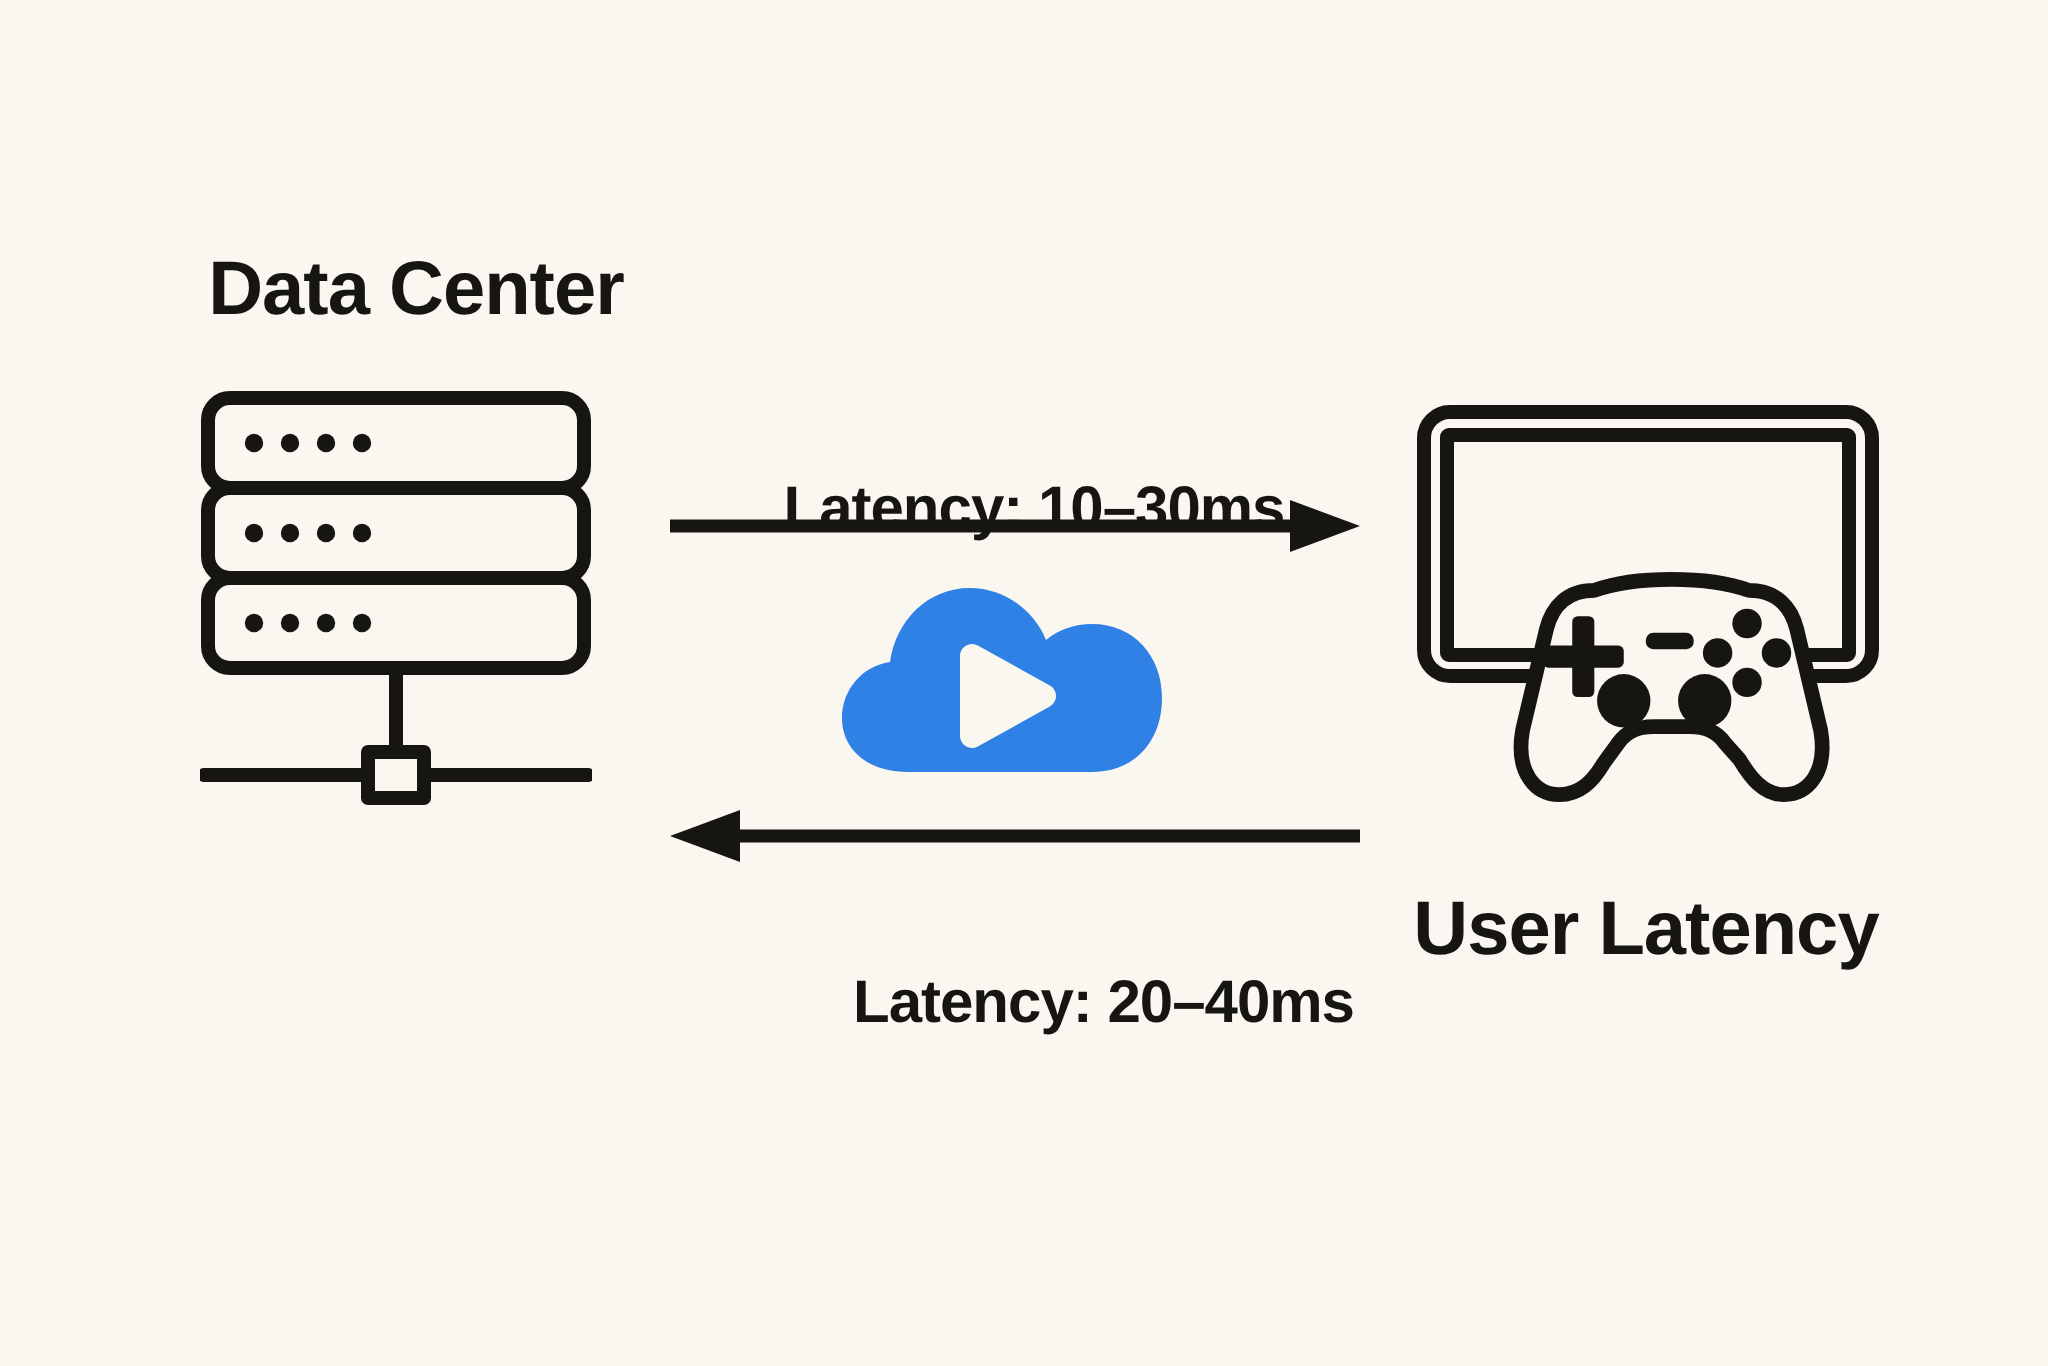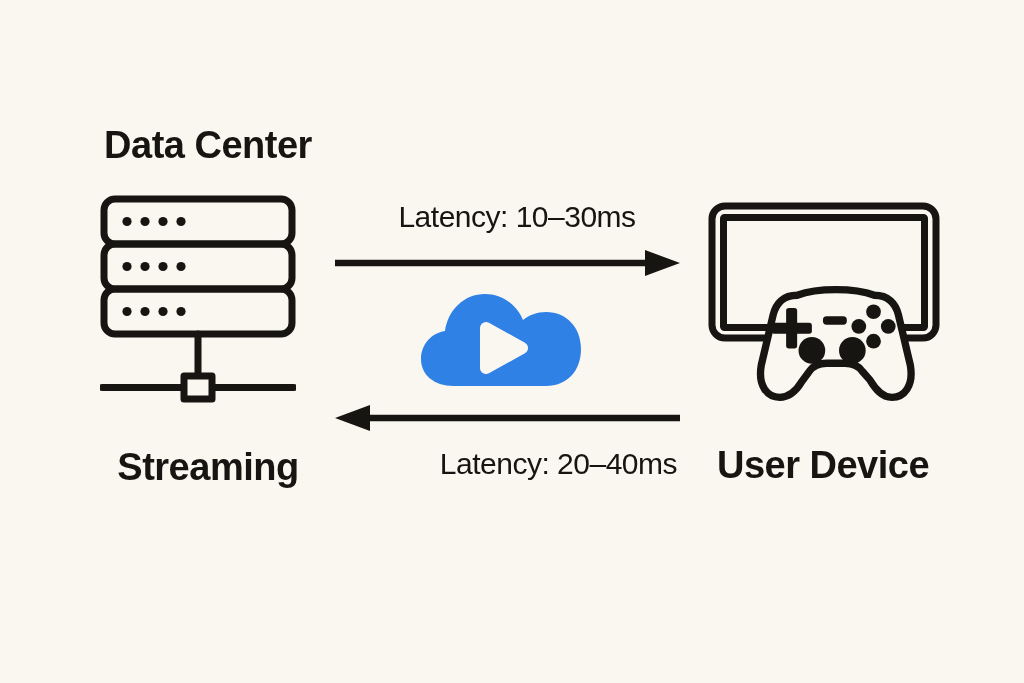--- a/index.html
+++ b/index.html
@@ -25,25 +25,26 @@
   .title{
     font-size:38px;
     font-weight:700;
     letter-spacing:-0.5px;
     text-align:center;
     color:var(--ink);
     white-space:nowrap;
   }
   .latency{
     font-size:30px;
-    font-weight:400;
+    font-weight:700;
     letter-spacing:-0.5px;
     text-align:center;
     color:var(--ink);
     white-space:nowrap;
+    margin-top:38px;
   }
   svg{display:block;}
   .stroke{
     fill:none;
     stroke:var(--ink);
     stroke-linecap:round;
     stroke-linejoin:round;
   }
   .fill{fill:var(--ink);stroke:none;}
   .bgfill{fill:var(--bg);}
@@ -76,21 +77,20 @@
           <circle cx="63" cy="71.5" r="4.6"></circle>
           <circle cx="81" cy="71.5" r="4.6"></circle>
         <circle cx="27" cy="116.5" r="4.6"></circle>
           <circle cx="45" cy="116.5" r="4.6"></circle>
           <circle cx="63" cy="116.5" r="4.6"></circle>
           <circle cx="81" cy="116.5" r="4.6"></circle>
       </g>
     </svg>
   </div>
 
-  <div class="abs title" style="left:58px;top:446px;width:300px;">Streaming</div>
 
   <div class="abs latency" style="left:357px;top:200px;width:320px;">Latency: 10–30ms</div>
 
   <div class="abs" style="left:333px;top:248px;width:347px;height:30px;">
     <svg width="347" height="30" viewBox="0 0 347 30" aria-hidden="true">
       <line x1="2" y1="15" x2="318" y2="15" stroke="var(--ink)" stroke-width="6.5"></line>
       <polygon points="312,2 347,15 312,28" class="fill"></polygon>
     </svg>
   </div>
 
@@ -126,15 +126,15 @@
           <circle cx="115" cy="44" r="8"></circle>
           <circle cx="147" cy="44" r="8"></circle>
           <circle cx="131" cy="60" r="8"></circle>
           <circle cx="64" cy="70" r="14.5"></circle>
           <circle cx="108" cy="70" r="14.5"></circle>
         </g>
       </g>
     </svg>
   </div>
 
-  <div class="abs title" style="left:698px;top:444px;width:250px;">User Device</div>
+  <div class="abs title" style="left:698px;top:444px;width:250px;">User Latency</div>
 
 </div>
 
 </body></html>

